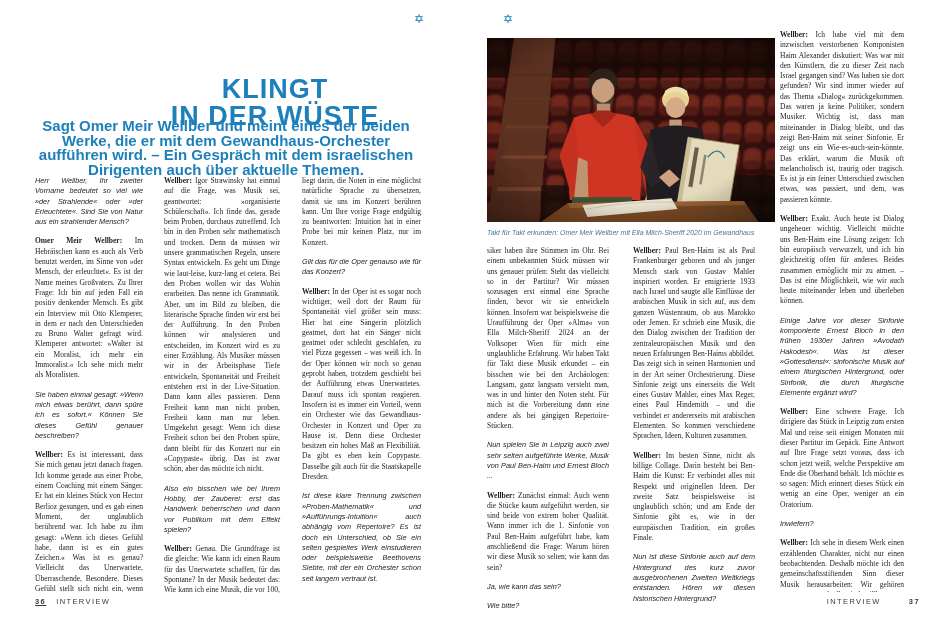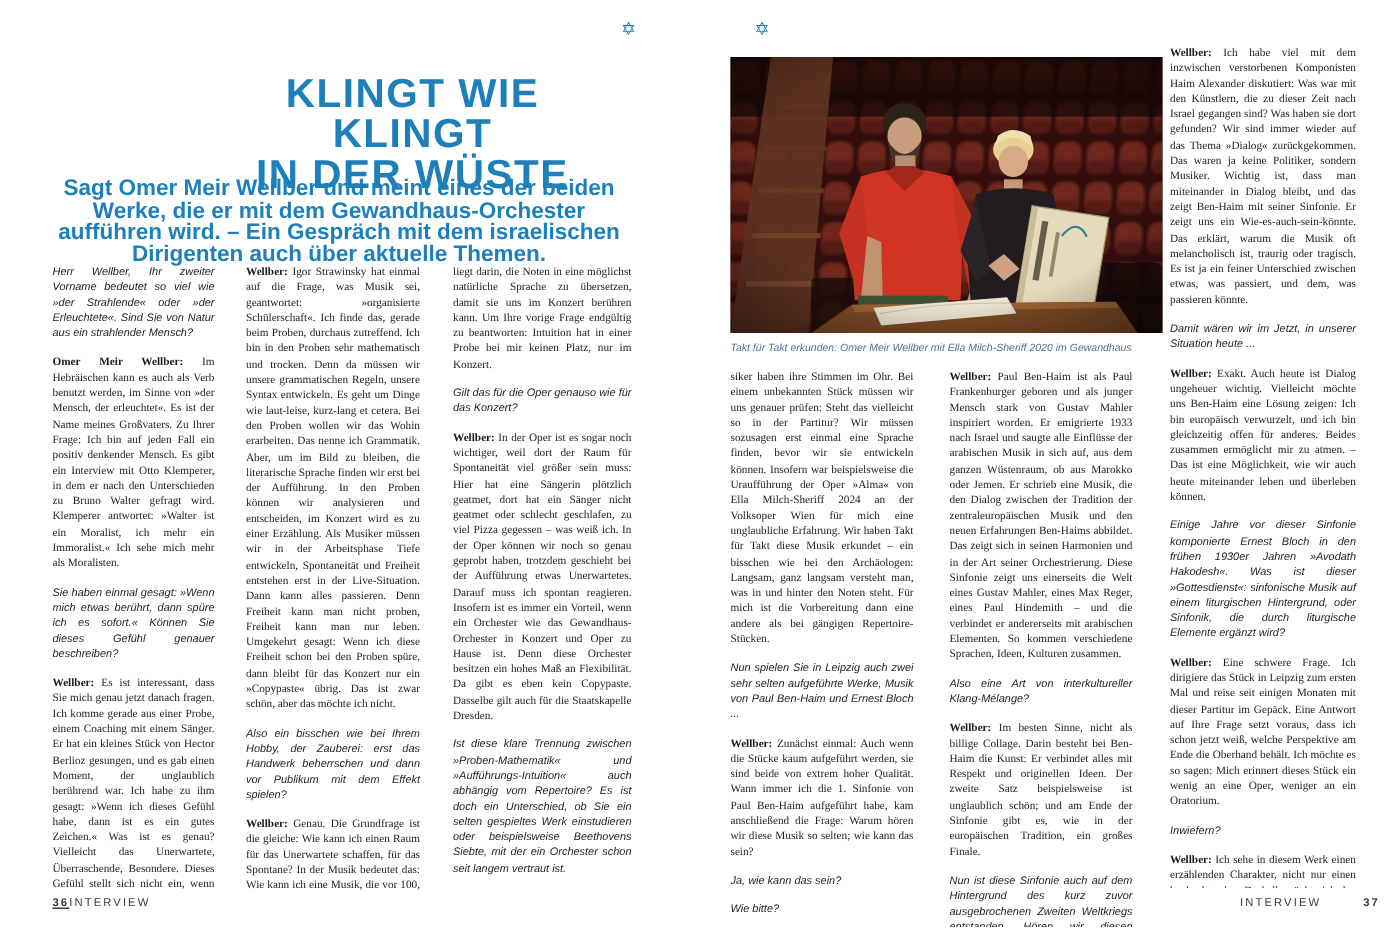--- a/index.html
+++ b/index.html
@@ -54,33 +54,33 @@
     font-family:"Liberation Sans",sans-serif;font-style:italic;
     font-size:7px;line-height:9px;color:var(--caption);
   }
   .footer{
     position:absolute;top:597px;
     font-family:"Liberation Sans",sans-serif;font-size:7.5px;letter-spacing:1.4px;color:#3a3a3a;
   }
   .footer.left{left:35px;}
   .footer.right{right:13px;text-align:right;}
   .footer .num{font-weight:bold;}
-  .footer.left .num{text-decoration:underline;}
+  .footer.left .num{margin-right:10px;text-decoration:underline;}
   .footer.right .num{margin-left:28px;}
 </style>
 </head>
 <body>
 
 <div class="spread">
 
   <span class="star left">✡</span>
   <span class="star right">✡</span>
 
   <h1 class="headline">
-    <span>KLINGT WIE</span><br>
+    <br>
     <span>KLINGT</span><br>
     <span>IN DER WÜSTE</span>
   </h1>
 
   <div class="subtitle">Sagt Omer Meir Wellber und meint eines der beiden Werke, die er mit dem Gewandhaus-Orchester aufführen wird. – Ein Gespräch mit dem israelischen Dirigenten auch über aktuelle Themen.</div>
 
   <div class="col col-1">
       <p class="question">Herr Wellber, Ihr zweiter Vorname bedeutet so viel wie »der Strahlende« oder »der Erleuchtete«. Sind Sie von Natur aus ein strahlender Mensch?</p>
       <p class="answer"><b>Omer Meir Wellber: </b>Im Hebräischen kann es auch als Verb benutzt werden, im Sinne von »der Mensch, der erleuchtet«. Es ist der Name meines Großvaters. Zu Ihrer Frage: Ich bin auf jeden Fall ein positiv denkender Mensch. Es gibt ein Interview mit Otto Klemperer, in dem er nach den Unterschieden zu Bruno Walter gefragt wird. Klemperer antwortet: »Walter ist ein Moralist, ich mehr ein Immoralist.« Ich sehe mich mehr als Moralisten.</p>
       <p class="question">Sie haben einmal gesagt: »Wenn mich etwas berührt, dann spüre ich es sofort.« Können Sie dieses Gefühl genauer beschreiben?</p>
@@ -190,27 +190,25 @@
 
   <div class="col col-4">
       <p class="answer">siker haben ihre Stimmen im Ohr. Bei einem unbekannten Stück müssen wir uns genauer prüfen: Steht das vielleicht so in der Partitur? Wir müssen sozusagen erst einmal eine Sprache finden, bevor wir sie entwickeln können. Insofern war beispielsweise die Uraufführung der Oper »Alma« von Ella Milch-Sheriff 2024 an der Volksoper Wien für mich eine unglaubliche Erfahrung. Wir haben Takt für Takt diese Musik erkundet – ein bisschen wie bei den Archäologen: Langsam, ganz langsam versteht man, was in und hinter den Noten steht. Für mich ist die Vorbereitung dann eine andere als bei gängigen Repertoire-Stücken.</p>
       <p class="question">Nun spielen Sie in Leipzig auch zwei sehr selten aufgeführte Werke, Musik von Paul Ben-Haim und Ernest Bloch ...</p>
       <p class="answer"><b>Wellber: </b>Zunächst einmal: Auch wenn die Stücke kaum aufgeführt werden, sie sind beide von extrem hoher Qualität. Wann immer ich die 1. Sinfonie von Paul Ben-Haim aufgeführt habe, kam anschließend die Frage: Warum hören wir diese Musik so selten; wie kann das sein?</p>
       <p class="question">Ja, wie kann das sein?</p>
       <p class="question">Wie bitte?</p>
     </div>
   <div class="col col-5">
       <p class="answer"><b>Wellber: </b>Paul Ben-Haim ist als Paul Frankenburger geboren und als junger Mensch stark von Gustav Mahler inspiriert worden. Er emigrierte 1933 nach Israel und saugte alle Einflüsse der arabischen Musik in sich auf, aus dem ganzen Wüstenraum, ob aus Marokko oder Jemen. Er schrieb eine Musik, die den Dialog zwischen der Tradition der zentraleuropäischen Musik und den neuen Erfahrungen Ben-Haims abbildet. Das zeigt sich in seinen Harmonien und in der Art seiner Orchestrierung. Diese Sinfonie zeigt uns einerseits die Welt eines Gustav Mahler, eines Max Reger, eines Paul Hindemith – und die verbindet er andererseits mit arabischen Elementen. So kommen verschiedene Sprachen, Ideen, Kulturen zusammen.</p>
-      <p class="question">Also eine Art von interkultureller Klang-Mélange?</p>
       <p class="answer"><b>Wellber: </b>Im besten Sinne, nicht als billige Collage. Darin besteht bei Ben-Haim die Kunst: Er verbindet alles mit Respekt und originellen Ideen. Der zweite Satz beispielsweise ist unglaublich schön; und am Ende der Sinfonie gibt es, wie in der europäischen Tradition, ein großes Finale.</p>
       <p class="question">Nun ist diese Sinfonie auch auf dem Hintergrund des kurz zuvor ausgebrochenen Zweiten Weltkriegs entstanden. Hören wir diesen historischen Hintergrund?</p>
     </div>
   <div class="col col-6">
       <p class="answer"><b>Wellber: </b>Ich habe viel mit dem inzwischen verstorbenen Komponisten Haim Alexander diskutiert: Was war mit den Künstlern, die zu dieser Zeit nach Israel gegangen sind? Was haben sie dort gefunden? Wir sind immer wieder auf das Thema »Dialog« zurückgekommen. Das waren ja keine Politiker, sondern Musiker. Wichtig ist, dass man miteinander in Dialog bleibt, und das zeigt Ben-Haim mit seiner Sinfonie. Er zeigt uns ein Wie-es-auch-sein-könnte. Das erklärt, warum die Musik oft melancholisch ist, traurig oder tragisch. Es ist ja ein feiner Unterschied zwischen etwas, was passiert, und dem, was passieren könnte.</p>
-      <p class="question">Damit wären wir im Jetzt, in unserer Situation heute ...</p>
       <p class="answer"><b>Wellber: </b>Exakt. Auch heute ist Dialog ungeheuer wichtig. Vielleicht möchte uns Ben-Haim eine Lösung zeigen: Ich bin europäisch verwurzelt, und ich bin gleichzeitig offen für anderes. Beides zusammen ermöglicht mir zu atmen. – Das ist eine Möglichkeit, wie wir auch heute miteinander leben und überleben können.</p>
       <p class="question">Einige Jahre vor dieser Sinfonie komponierte Ernest Bloch in den frühen 1930er Jahren »Avodath Hakodesh«. Was ist dieser »Gottesdienst«: sinfonische Musik auf einem liturgischen Hintergrund, oder Sinfonik, die durch liturgische Elemente ergänzt wird?</p>
       <p class="answer"><b>Wellber: </b>Eine schwere Frage. Ich dirigiere das Stück in Leipzig zum ersten Mal und reise seit einigen Monaten mit dieser Partitur im Gepäck. Eine Antwort auf Ihre Frage setzt voraus, dass ich schon jetzt weiß, welche Perspektive am Ende die Oberhand behält. Ich möchte es so sagen: Mich erinnert dieses Stück ein wenig an eine Oper, weniger an ein Oratorium.</p>
       <p class="question">Inwiefern?</p>
       <p class="answer"><b>Wellber: </b>Ich sehe in diesem Werk einen erzählenden Charakter, nicht nur einen beobachtenden. Deshalb möchte ich den gemeinschaftsstiftenden Sinn dieser Musik herausarbeiten: Wir gehören zusammen, und alle sind willkommen. Das kann gelingen, wenn man das Werk als Erzählung begreift.</p>
     </div>
 
   <div class="footer left">
     <span class="num">36</span><span>INTERVIEW</span>
   </div>

